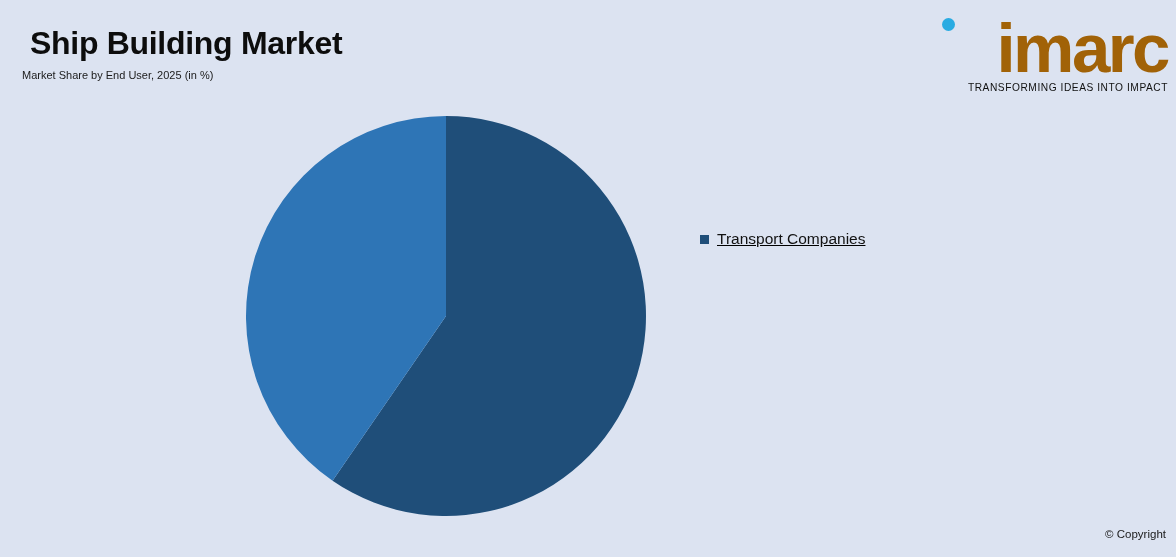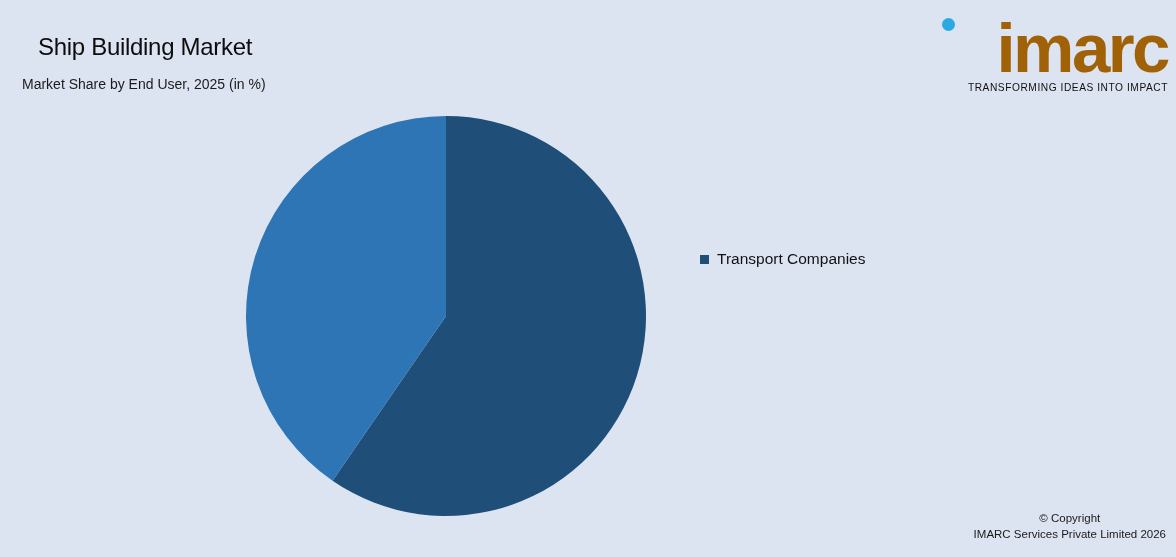--- a/index.html
+++ b/index.html
@@ -16,29 +16,29 @@
   }
 
   
   #chart-header {
     position: absolute;
     left: 22px;
     top: 18px;
     width: 700px;
   }
   #chart-title {
-    font-size: 24px;
-    font-weight: normal;
+    font-size: 32px;
+    font-weight: bold;
     color: #0d0d0d;
     letter-spacing: -0.3px;
     line-height: 1.1;
-    margin: 16px;
+    margin: 8px;
   }
   #chart-subtitle {
-    font-size: 14px;
+    font-size: 11px;
     font-weight: normal;
     color: #1b1b1b;
     margin: 8px 0 0 0;
     line-height: 1.2;
   }
 
   
   #brand-logo {
     position: absolute;
     right: 8px;
@@ -92,21 +92,22 @@
   #pie-svg {
     display: block;
     width: 402px;
     height: 402px;
   }
 
   
   #chart-legend {
     position: absolute;
     left: 700px;
-    top: 248px;
+    top: 228px;
+    text-decoration: underline;
   }
   .legend-item {
     display: flex;
     align-items: center;
     height: 22px;
     margin-bottom: 58px;
   }
   .legend-swatch {
     width: 9px;
     height: 9px;
@@ -158,14 +159,13 @@
 
 <div id="chart-legend">
   <div class="legend-item">
     <span class="legend-swatch" style="background:#1f4e79"></span>
     <span class="legend-label">Transport Companies</span>
   </div>
 </div>
 
 <div id="copyright-footer">
   <div>© Copyright</div>
-  <div>IMARC Services Private Limited 2026</div>
 </div>
 
 </body></html>

